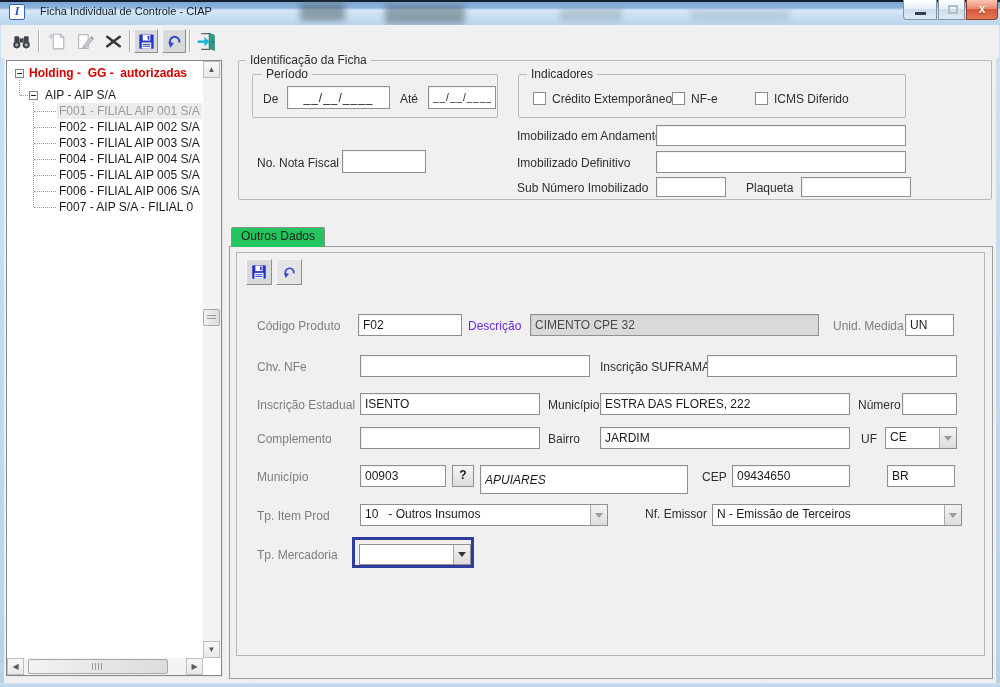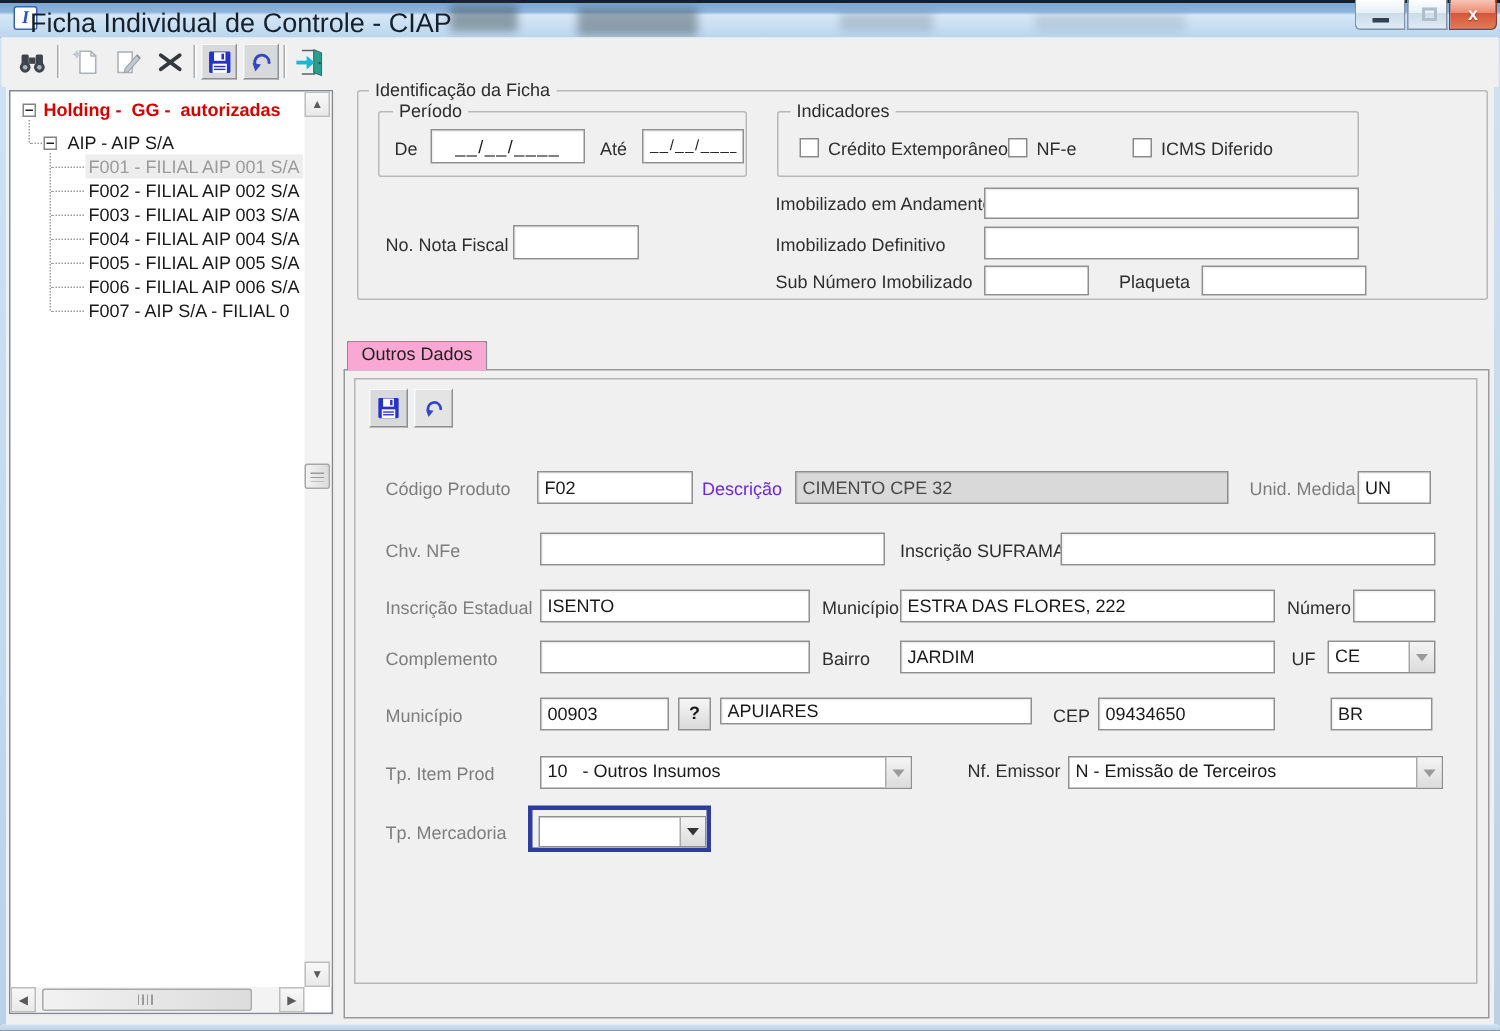--- a/index.html
+++ b/index.html
@@ -9,21 +9,21 @@
     font-family:"Liberation Sans","DejaVu Sans",sans-serif; font-size:12px; color:#1a1a1a;
     background:#f0f0f0; box-shadow:inset 0 0 0 1px #5f7183;
   }
   
   .titlebar { position:absolute; left:0; top:0; width:1000px; height:25px;
     background:linear-gradient(to bottom,#16202c 0,#16202c 2px,#7ba7d4 2px,#8fb4dd 8px,#d6e7f7 10px,#bad5ee 25px); overflow:hidden;}
   .tb-art { position:absolute; filter:blur(3px); border-radius:2px; }
   .app-icon { position:absolute; left:9px; top:4px; width:16px; height:16px; background:#fff;
     border:1px solid #3b62b3; border-radius:2px; color:#2a52c8; font:italic bold 12px "Liberation Serif",serif;
     text-align:center; line-height:13px; }
-  .wtitle { position:absolute; left:20px; top:5px; font-size:18px; color:#15202b; }
+  .wtitle { position:absolute; left:40px; top:5px; font-size:11px; color:#15202b; }
   .capbtn { position:absolute; top:0; height:20px; border:1px solid #8195a8; border-top:none;
     background:linear-gradient(to bottom,#fdfeff,#e7eff7 45%,#ccdbe9 46%,#dfeaf4); text-align:center; }
   .capbtn.close { background:linear-gradient(to bottom,#f6c6b5,#ec8a70 45%,#d4563a 46%,#e07a55);
     border-color:#8d3a26; color:#fff; font-weight:bold; font-size:12px; line-height:18px;
     text-shadow:0 1px 1px rgba(0,0,0,.4); }
   .glyph-min { position:absolute; left:11px; top:12px; width:11px; height:3px; background:#31414f; }
   .glyph-max { position:absolute; left:9px; top:5px; width:10px; height:9px; border:2px solid #aebecb; }
   .frame-strip { position:absolute; background:linear-gradient(to bottom,#cfe2f3,#b9d2ea); }
   
   .toolbar { position:absolute; left:1px; top:25px; width:998px; height:33px; background:#f0f0f0; }
@@ -67,21 +67,21 @@
   .arrow-dn { width:0; height:0; border-left:4px solid transparent; border-right:4px solid transparent; border-top:5px solid #333; }
   .combo.dis .arrow-dn { border-top-color:#9a9a9a; }
   .checkbox { position:absolute; width:13px; height:13px; background:#fff; border:1px solid #8a8a8a; }
   .helpbtn { position:absolute; background:linear-gradient(to bottom,#f6f6f6,#dadada); border:1px solid #8f8f8f;
     font-weight:bold; text-align:center; line-height:19px; }
   .focusring { position:absolute; border:3px solid #2e3c9e; }
   
   .tabrow { position:absolute; display:flex; gap:2px; }
   .tab { height:19px; line-height:17px; padding:0 9px; background:linear-gradient(to bottom,#fdfdfd,#ececec);
     border:1px solid #8e8e8e; border-bottom:none; border-radius:2px 2px 0 0; white-space:pre; color:#222; }
-  .tab.active { background:#f9a8d4; height:20px; z-index:3; position:relative; }
+  .tab.active { background:#22c55e; height:20px; z-index:3; position:relative; }
   .tabbody { position:absolute; border:1px solid #9a9a9a; background:#f0f0f0; }
   .innerframe { position:absolute; border:1px solid #b6b6b6; }
   .minibtn { position:absolute; width:26px; height:26px; background:#d8d9db; border-top:1px solid #f7f7f7;
     border-left:1px solid #f7f7f7; border-right:1px solid #8f8f8f; border-bottom:1px solid #8f8f8f;
     display:flex; align-items:center; justify-content:center; }
 </style>
 </head>
 <body>
 
 <div id="window">
@@ -292,21 +292,21 @@
   <div class="combo dis" style="left:885px;top:427px;width:72px;height:22px;">
     <span class="cval">CE</span>
     <span class="cbtn">
         <i class="arrow-dn"></i>
       </span>
   </div>
 
   <div class="lbl lbl-gray" style="left:257px;top:470px;">Município</div>
   <input class="win" style="left: 360px; top: 465px; width: 86px; height: 22px;" value="00903">
   <div class="helpbtn" style="left:452px;top:465px;width:22px;height:22px;">?</div>
-  <input class="win" style="left: 480px; top: 465px; width: 208px; height: 18px;" value="APUIARES">
+  <input class="win" style="left: 480px; top: 465px; width: 208px; height: 29px; font-style: italic;" value="APUIARES">
   <div class="lbl lbl-dark" style="left:702px;top:470px;">CEP</div>
   <input class="win" style="left: 732px; top: 465px; width: 118px; height: 22px;" value="09434650">
   <div class="lbl lbl-dark" style="left:908px;top:470px;">País</div>
   <input class="win" style="left: 887px; top: 465px; width: 68px; height: 22px;" value="BR">
 
   <div class="lbl lbl-gray" style="left:257px;top:509px;">Tp. Item Prod</div>
   <div class="combo dis" style="left:360px;top:504px;width:248px;height:22px;">
     <span class="cval">10   - Outros Insumos</span>
     <span class="cbtn">
         <i class="arrow-dn"></i>

